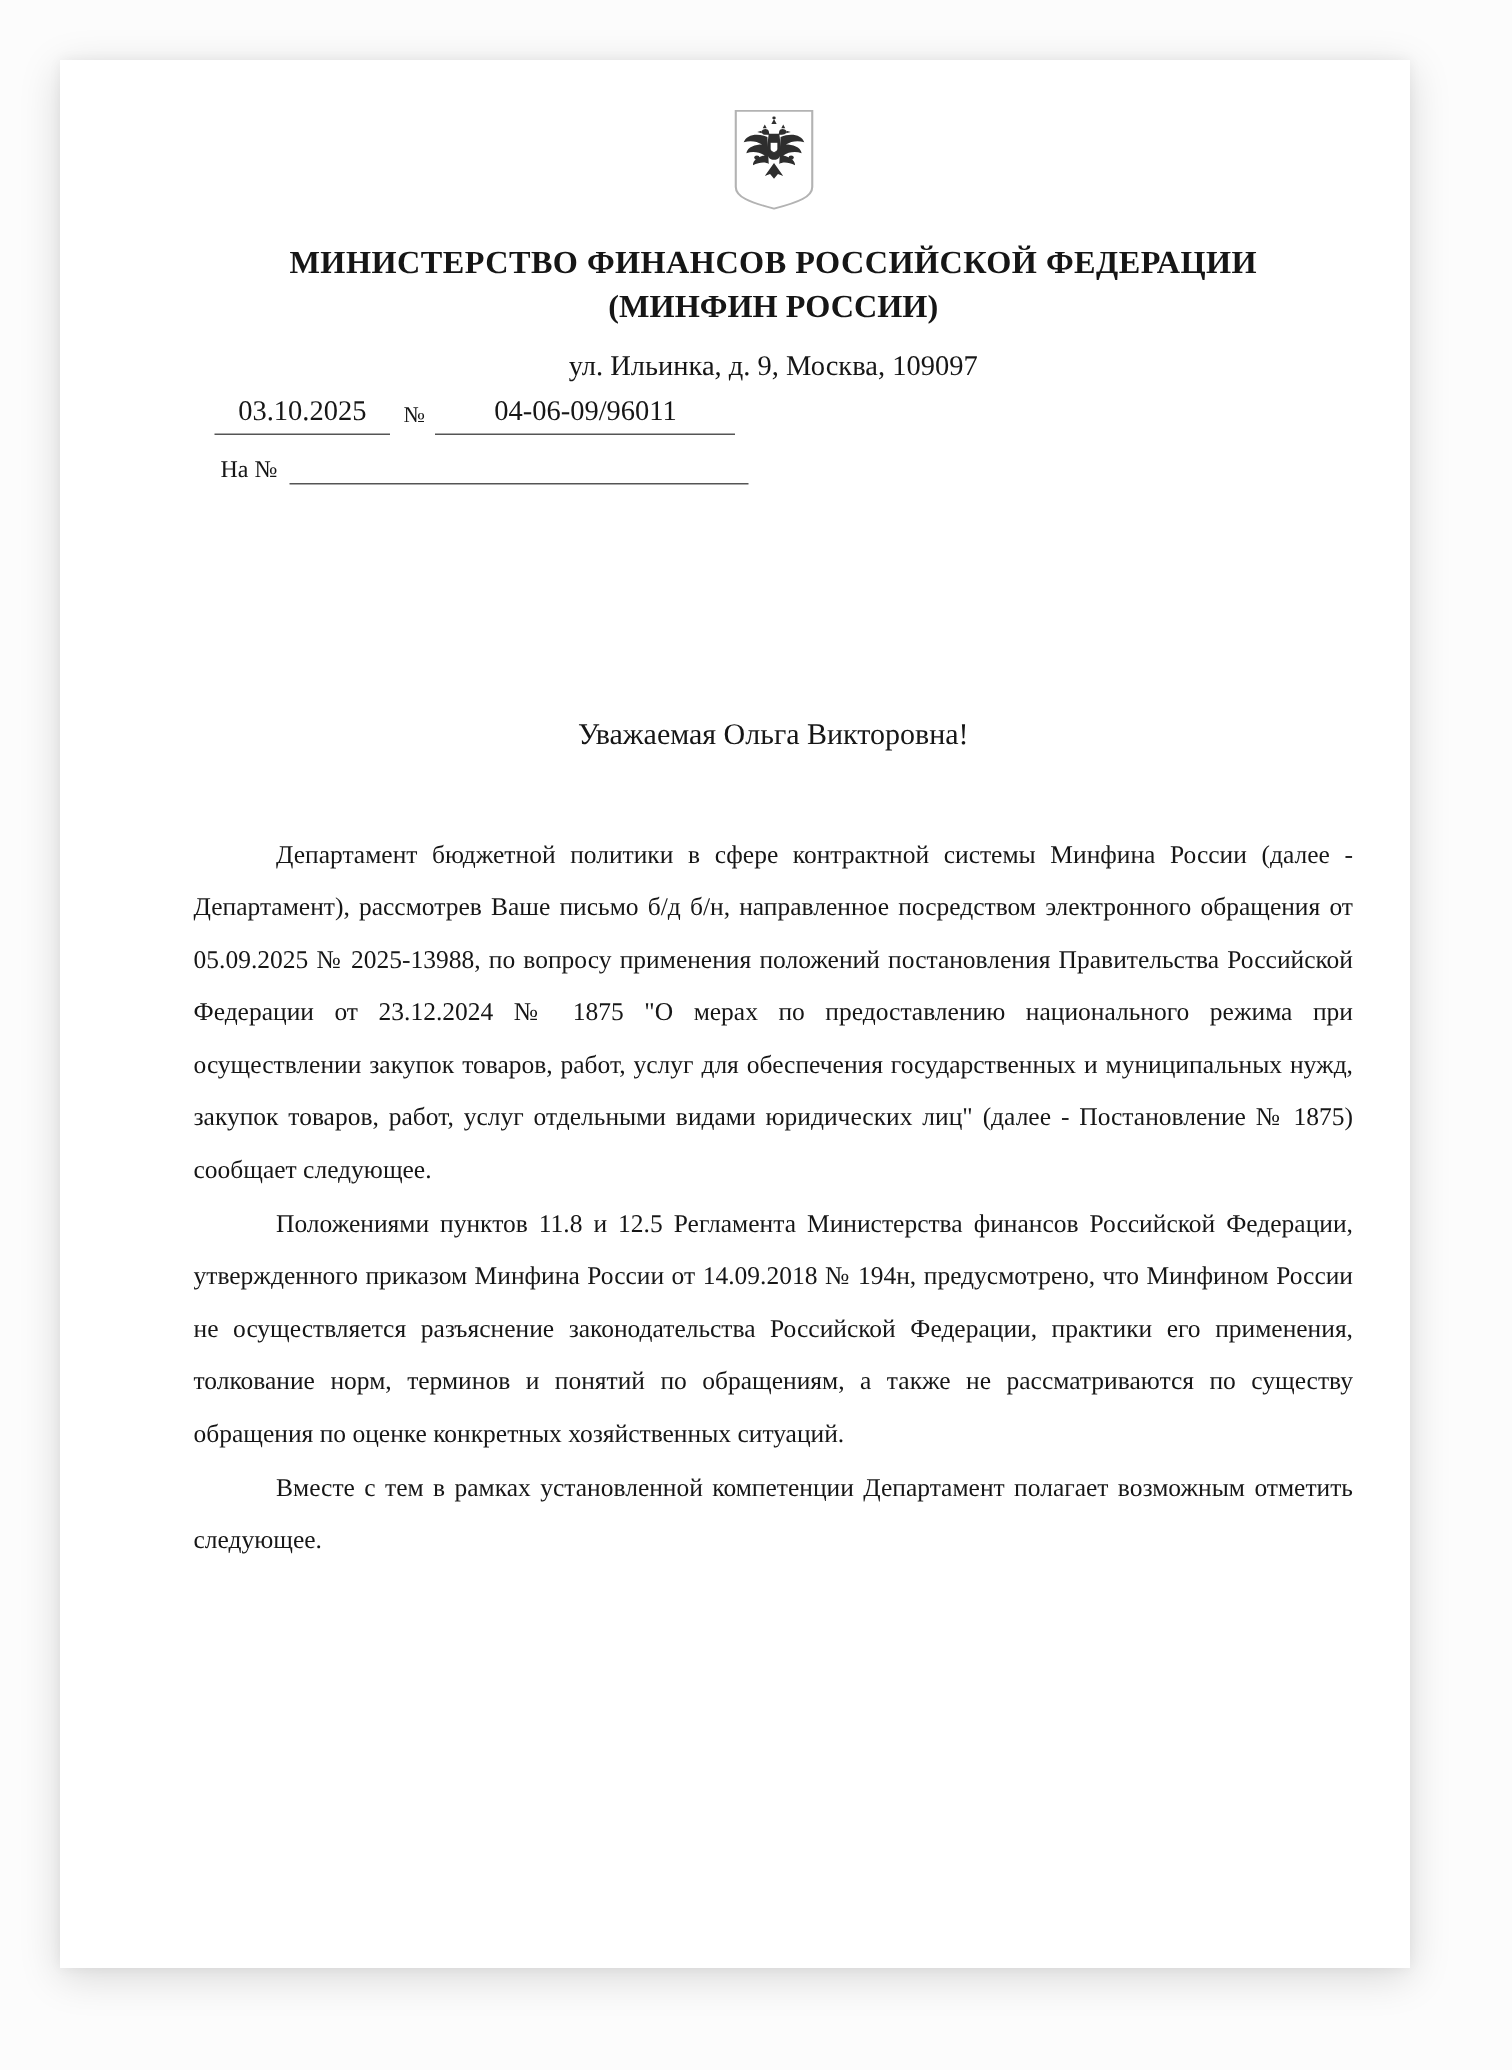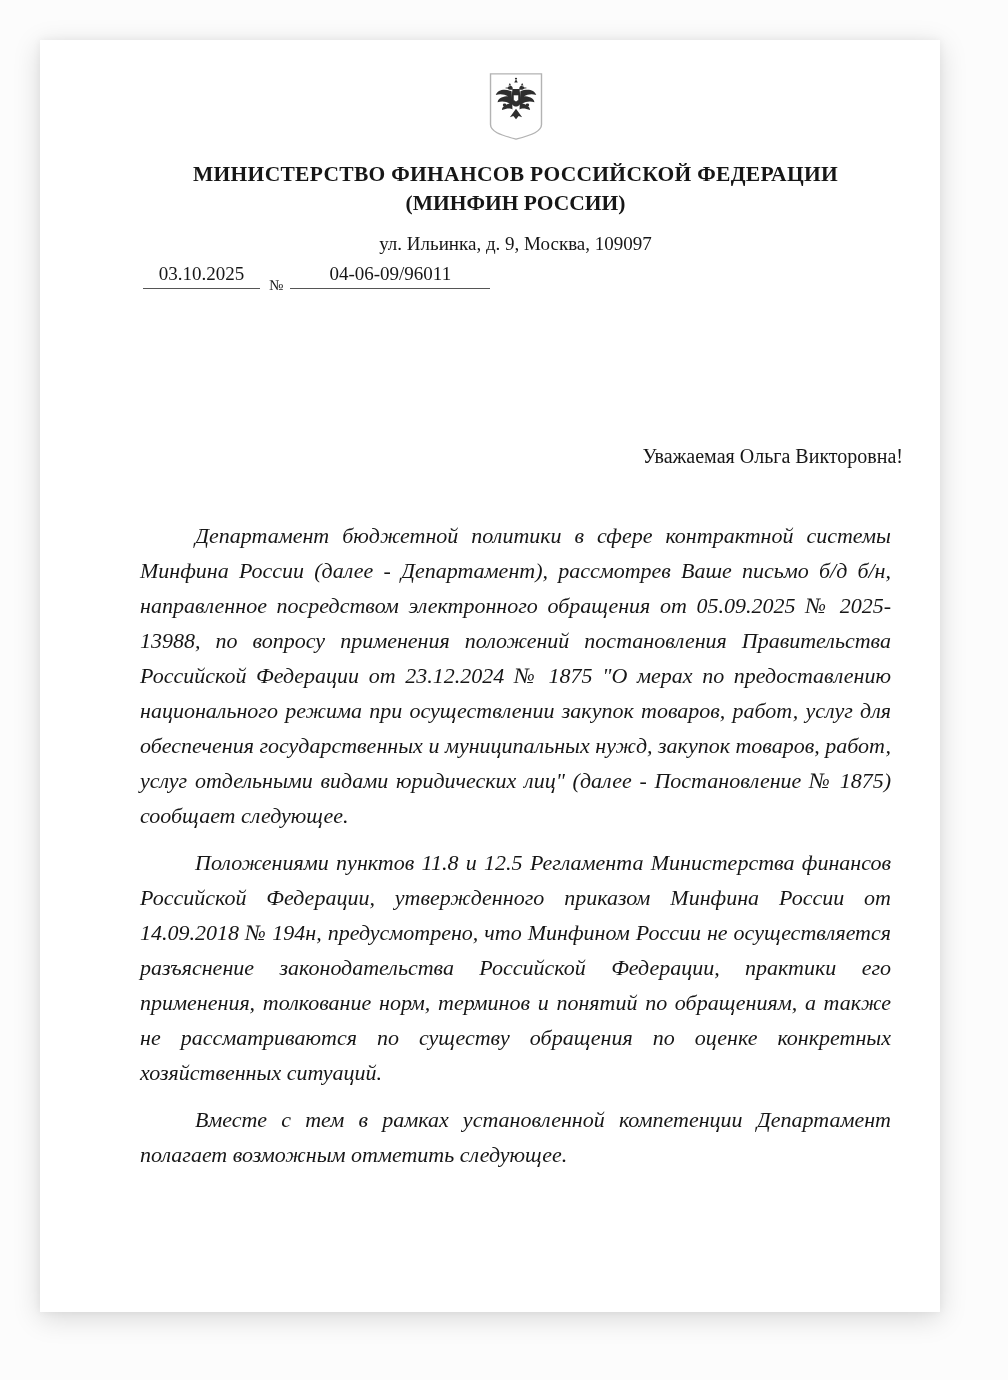--- a/index.html
+++ b/index.html
@@ -33,21 +33,21 @@
     letter-spacing: 0.3px;
     line-height: 29px;
     white-space: nowrap;
   }
   .org-line2 { font-size: 21.5px; font-weight: bold; line-height: 29px; }
   .address { margin-top: 16px; font-size: 19px; line-height: 19px; }
   .ref-row {
     margin-top: 10px;
     margin-left: 15px;
     display: flex;
-    align-items: flex-end;
+    align-items: flex-start;
     font-size: 19px;
   }
   .field {
     display: inline-block;
     border-bottom: 1px solid #555;
     text-align: center;
     padding-bottom: 3px;
   }
   .field.date { width: 117px; }
   .field.number { width: 200px; }
@@ -64,30 +64,29 @@
     font-size: 16px;
   }
   .blank-line {
     width: 306px;
     margin-left: 8px;
     border-bottom: 1px solid #555;
     height: 1em;
   }
   .salutation {
     margin-top: 156px;
-    text-align: right;
+    text-align: center;
     font-size: 20px;
   }
   .body-par {
-    margin: 12px;
-    font-size: 22px;
+    margin: 1px;
+    font-size: 17px;
     line-height: 35px;
     text-align: justify;
     text-indent: 55px;
-    font-style: italic;
   }
   .body-par.first { margin-top: 50px; }
 </style>
 </head>
 <body>
 
 <div class="page">
   <div class="content">
 
     <div class="letterhead">
@@ -121,20 +120,24 @@
         <div>ул. Ильинка, д. 9, Москва, 109097</div>
       </div>
     </div>
 
     <div class="ref-row">
       <span class="field date">03.10.2025</span>
       <span class="no-label">№</span>
       <span class="field number">04-06-09/96011</span>
     </div>
 
+    <div class="na-row">
+      <span>На №</span>
+      <span class="blank-line"></span>
+    </div>
 
     <div class="salutation">Уважаемая Ольга Викторовна!</div>
 
     <p class="body-par first">Департамент бюджетной политики в сфере контрактной системы Минфина России (далее - Департамент), рассмотрев Ваше письмо б/д б/н, направленное посредством электронного обращения от 05.09.2025 №&nbsp;2025-13988, по вопросу применения положений постановления Правительства Российской Федерации от 23.12.2024 №&nbsp;1875 "О мерах по предоставлению национального режима при осуществлении закупок товаров, работ, услуг для обеспечения государственных и муниципальных нужд, закупок товаров, работ, услуг отдельными видами юридических лиц" (далее - Постановление №&nbsp;1875) сообщает следующее.</p>
     <p class="body-par">Положениями пунктов 11.8 и 12.5 Регламента Министерства финансов Российской Федерации, утвержденного приказом Минфина России от 14.09.2018 №&nbsp;194н, предусмотрено, что Минфином России не осуществляется разъяснение законодательства Российской Федерации, практики его применения, толкование норм, терминов и понятий по обращениям, а также не рассматриваются по существу обращения по оценке конкретных хозяйственных ситуаций.</p>
     <p class="body-par">Вместе с тем в рамках установленной компетенции Департамент полагает возможным отметить следующее.</p>
 
   </div>
 </div>
 

